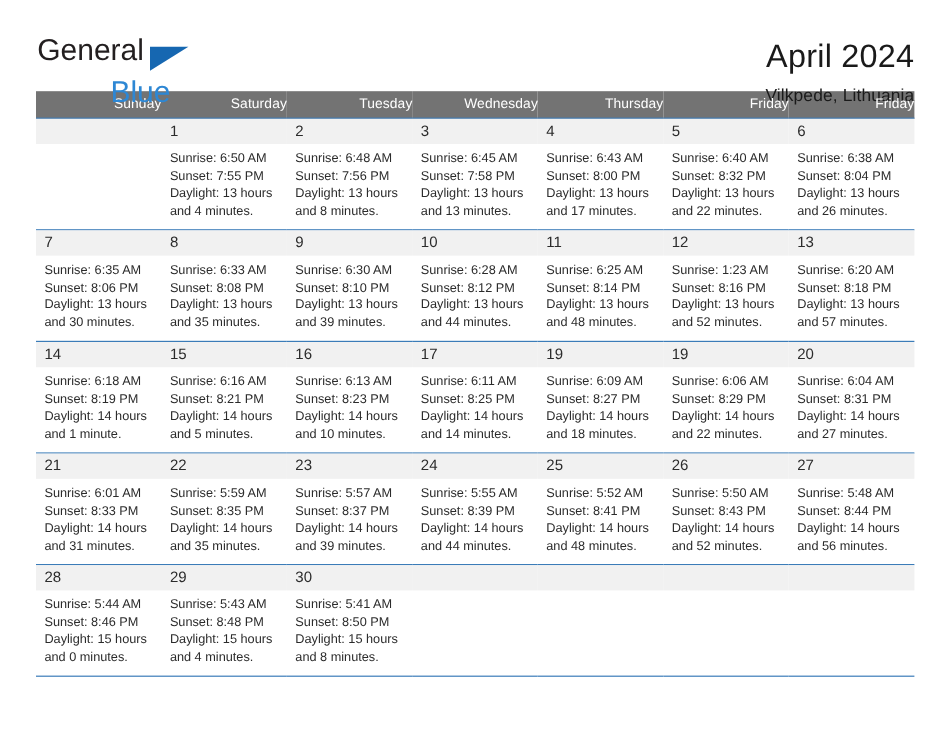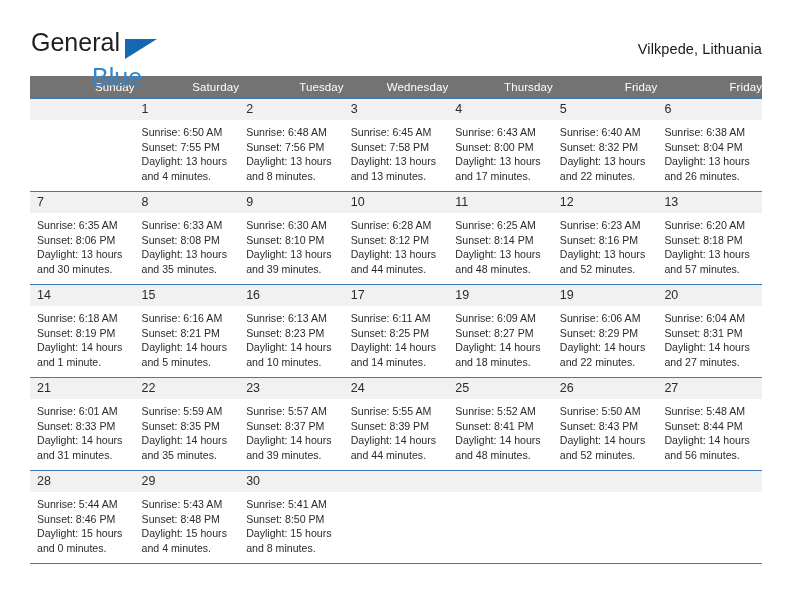--- a/index.html
+++ b/index.html
@@ -146,20 +146,21 @@
 
   <div class="top">
 
     <div class="logo">
       <span class="logo-general">General</span>
       <span class="logo-tri"></span>
       <span class="logo-blue">Blue</span>
     </div>
 
     <div class="titles">
+      <div class="cal-title">April 2024</div>
       <div class="cal-subtitle">Vilkpede, Lithuania</div>
     </div>
 
   </div>
 
   <table class="calendar">
     <colgroup>
       <col>
         <col>
         <col>
@@ -284,21 +285,21 @@
               <div class="daynum">11</div>
               <div class="details">Sunrise: 6:25 AM
 Sunset: 8:14 PM
 Daylight: 13 hours
 and 48 minutes.</div>
             </div>
           </td>
           <td>
             <div class="cell">
               <div class="daynum">12</div>
-              <div class="details">Sunrise: 6:23 AM
+              <div class="details">Sunrise: 1:23 AM
 Sunset: 8:16 PM
 Daylight: 13 hours
 and 52 minutes.</div>
             </div>
           </td>
           <td>
             <div class="cell">
               <div class="daynum">13</div>
               <div class="details">Sunrise: 6:20 AM
 Sunset: 8:18 PM

